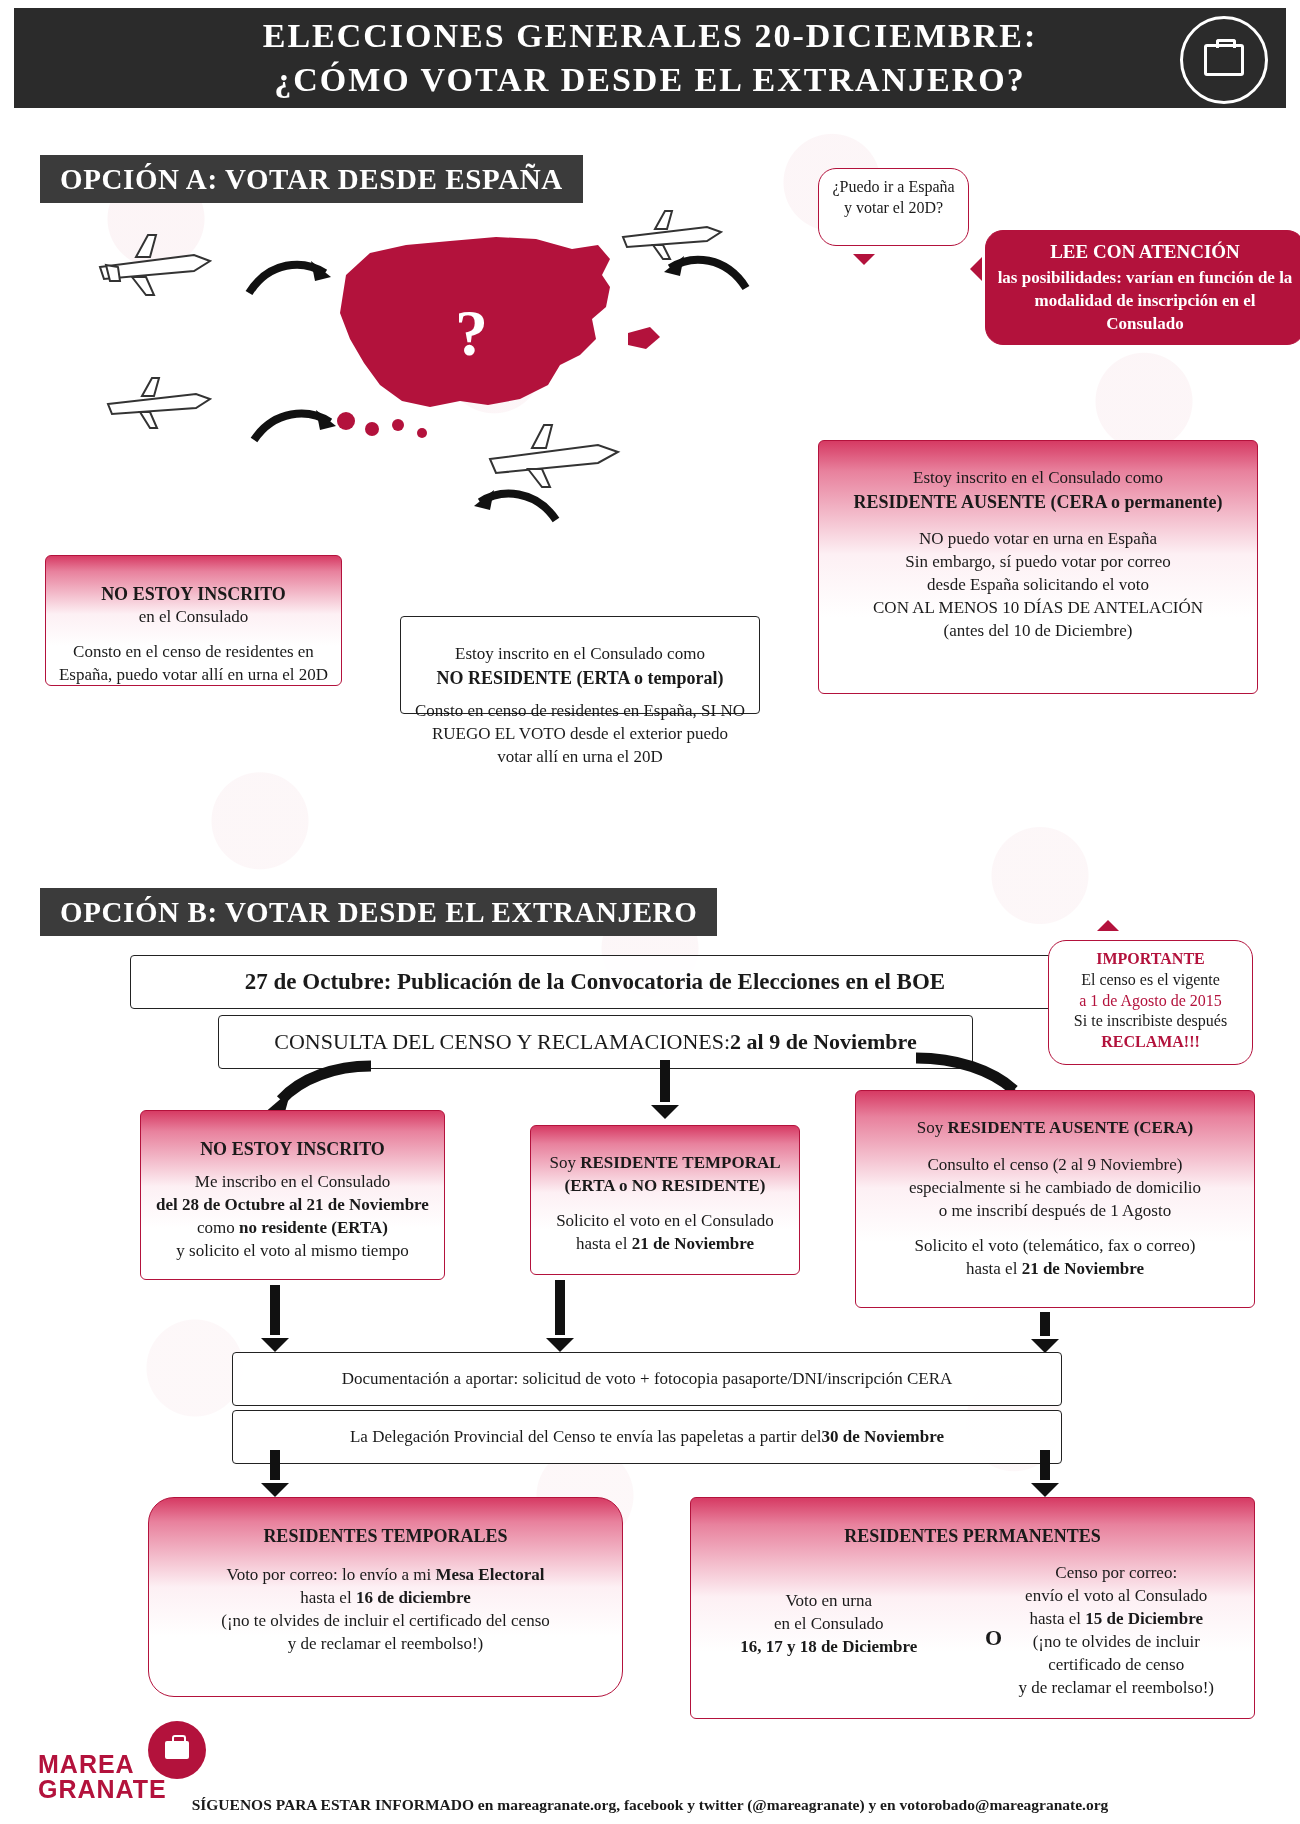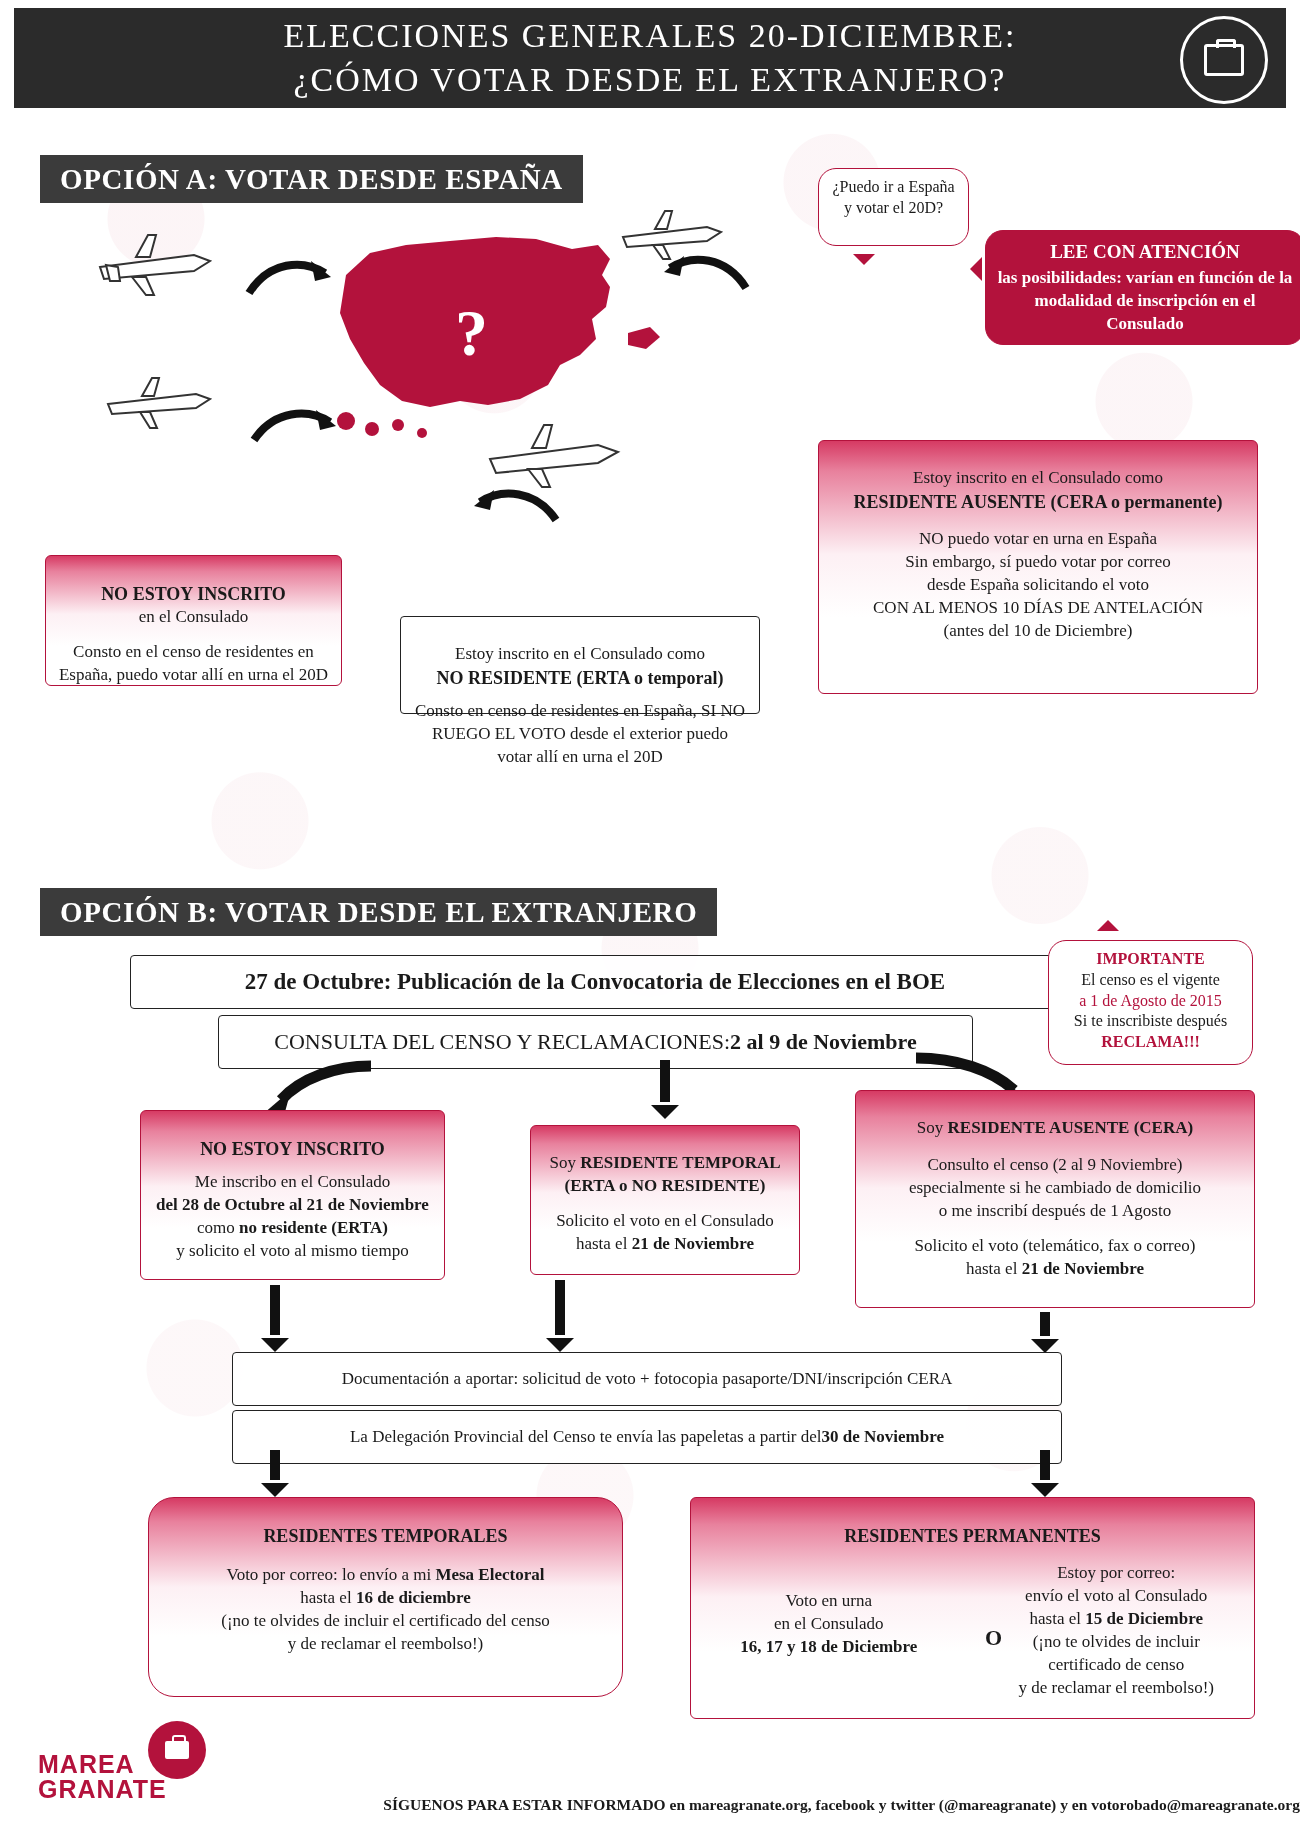--- a/index.html
+++ b/index.html
@@ -30,21 +30,21 @@
   }
 
   
   .header{
     position:absolute;left:14px;top:8px;width:1272px;height:100px;
     background:#2b2b2b;color:#fff;
     display:flex;align-items:center;justify-content:center;
     text-align:center;
   }
   .header h1{
-    margin:8px;font-size:34px;font-weight:normal;letter-spacing:2px;line-height:1.28;
+    margin:8px;font-size:34px;font-weight:bold;letter-spacing:2px;line-height:1.28;
     font-family:"Liberation Serif", serif;
   }
   .header .logo-circle{
     position:absolute;right:18px;top:8px;width:82px;height:82px;border-radius:50%;
     border:3px solid #fff;display:flex;align-items:center;justify-content:center;
   }
   .header .logo-circle .inner{
     width:34px;height:26px;border:3px solid #fff;border-radius:3px;position:relative;
   }
   .header .logo-circle .inner:after{
@@ -141,21 +141,21 @@
 
   
   .plane{position:absolute;}
 
   
   .footer{position:absolute;left:0;bottom:0;width:1192px;height:90px;}
   .brand{position:absolute;left:38px;bottom:22px;color:#b3123c;font-weight:bold;font-size:25px;line-height:1.0;letter-spacing:1px;font-family:"Liberation Sans",sans-serif;}
   .brand-logo{position:absolute;left:148px;bottom:45px;width:58px;height:58px;border-radius:50%;background:#b3123c;display:flex;align-items:center;justify-content:center;}
   .brand-logo .bag{width:24px;height:18px;background:#fff;border-radius:2px;position:relative;}
   .brand-logo .bag:after{content:"";position:absolute;left:7px;top:-6px;width:10px;height:6px;border:2px solid #fff;border-bottom:none;border-radius:3px 3px 0 0;}
-  .footer-text{position:absolute;left:0;bottom:10px;width:1300px;text-align:right;font-size:15.5px;font-weight:bold;}
+  .footer-text{position:absolute;left:0;bottom:10px;width:1300px;text-align:center;font-size:15.5px;font-weight:bold;}
 </style>
 </head>
 <body>
 
 <div class="wrap">
 
   <div class="watermark"></div>
 
   <div class="header">
     <h1>
@@ -336,21 +336,21 @@
     <div class="ttl">RESIDENTES PERMANENTES</div>
     <div class="two-col" style="height:auto;margin-top:14px;align-items:flex-start;">
       <div class="c">
         <div style="height:28px"></div>
         <div>Voto en urna</div>
         <div>en el Consulado</div>
         <div><b>16, 17 y 18 de Diciembre</b></div>
       </div>
       <div style="width:36px"></div>
       <div class="c">
-        <div>Estoy por correo:</div>
+        <div>Censo por correo:</div>
         <div>envío el voto al Consulado</div>
         <div><span>hasta el </span><b>15 de Diciembre</b></div>
         <div>(¡no te olvides de incluir</div>
         <div>certificado de censo</div>
         <div>y de reclamar el reembolso!)</div>
       </div>
     </div>
   </div>
   <div class="o-letter">O</div>
 

